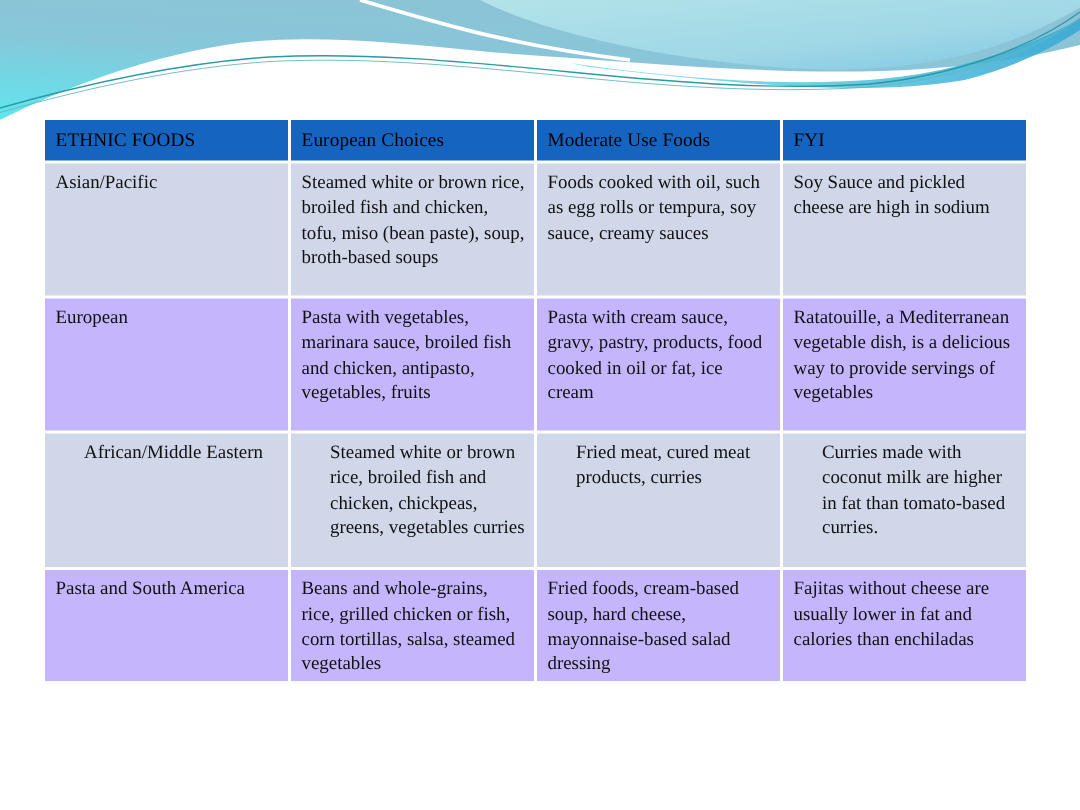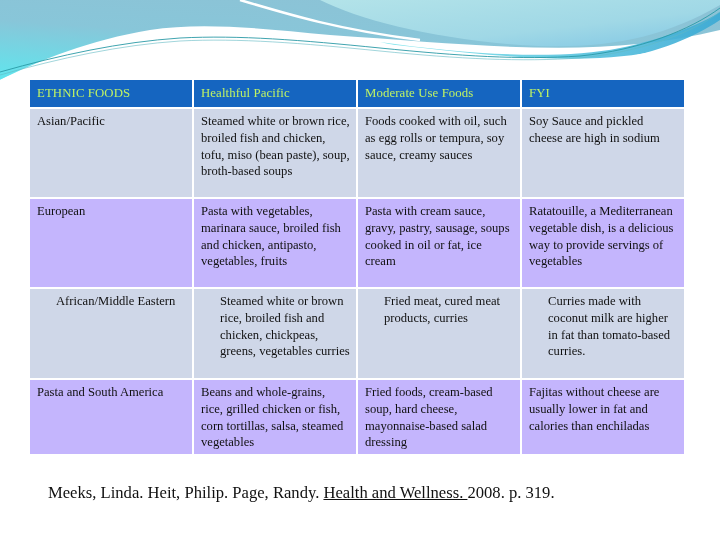--- a/index.html
+++ b/index.html
@@ -16,21 +16,21 @@
     border-collapse:separate; border-spacing:2px 2px;
     margin-left:-2px;
     table-layout:fixed;
   }
   table.foods th, table.foods td {
     vertical-align:top; text-align:left;
     padding:4px 6px 3px 7px;
     font-size:12.6px; line-height:16.8px; color:#111;
   }
   table.foods th {
-    background:#1565c0; color:#bef264; font-weight:normal;
+    background:#1565c0; color:#000000; font-weight:normal;
     height:19px; padding-top:5px; padding-bottom:3px;
     font-size:12.8px; letter-spacing:0.1px;
   }
   tr.row-dark td { background:#cfd7e8; }
   tr.row-light td { background:#c4b5fd; }
   tr.r1 td { height:81px;margin-top:21px; }
   tr.r2 td { height:81px; }
   tr.r3 td { height:82px;padding-left:26px; }
   tr.r4 td { height:64px; }
 
@@ -78,49 +78,46 @@
   <table class="foods">
     <colgroup>
       <col style="width:162px">
         <col style="width:162px">
         <col style="width:162px">
         <col style="width:162px">
     </colgroup>
     <thead>
       <tr>
         <th>ETHNIC FOODS</th>
-        <th>Healthful Pacific</th>
+        <th>European Choices</th>
         <th>Moderate Use Foods</th>
         <th>FYI</th>
       </tr>
     </thead>
     <tbody>
       <tr class="row-dark r1">
         <td>Asian/Pacific</td>
         <td>Steamed white or brown rice, broiled fish and chicken, tofu, miso (bean paste), soup, broth-based soups</td>
         <td>Foods cooked with oil, such as egg rolls or tempura, soy sauce, creamy sauces</td>
         <td>Soy Sauce and pickled cheese are high in sodium</td>
       </tr>
       <tr class="row-light r2">
         <td>European</td>
         <td>Pasta with vegetables, marinara sauce, broiled fish and chicken, antipasto, vegetables, fruits</td>
-        <td>Pasta with cream sauce, gravy, pastry, sausage, soups cooked in oil or fat, ice cream</td>
+        <td>Pasta with cream sauce, gravy, pastry, products, food cooked in oil or fat, ice cream</td>
         <td>Ratatouille, a Mediterranean vegetable dish, is a delicious way to provide servings of vegetables</td>
       </tr>
       <tr class="row-dark r3">
         <td>African/Middle Eastern</td>
         <td>Steamed white or brown rice, broiled fish and chicken, chickpeas, greens, vegetables curries</td>
         <td>Fried meat, cured meat products, curries</td>
         <td>Curries made with coconut milk are higher in fat than tomato-based curries.</td>
       </tr>
       <tr class="row-light r4">
         <td>Pasta and South America</td>
         <td>Beans and whole-grains, rice, grilled chicken or fish, corn tortillas, salsa, steamed vegetables</td>
         <td>Fried foods, cream-based soup, hard cheese, mayonnaise-based salad dressing</td>
         <td>Fajitas without cheese are usually lower in fat and calories than enchiladas</td>
       </tr>
     </tbody>
   </table>
 
-  <div class="citation">
-    <span>Meeks, Linda. Heit, Philip. Page, Randy. </span><span class="book">Health and Wellness. </span><span>2008. p. 319.</span>
-  </div>
 </div>
 
 </body></html>

